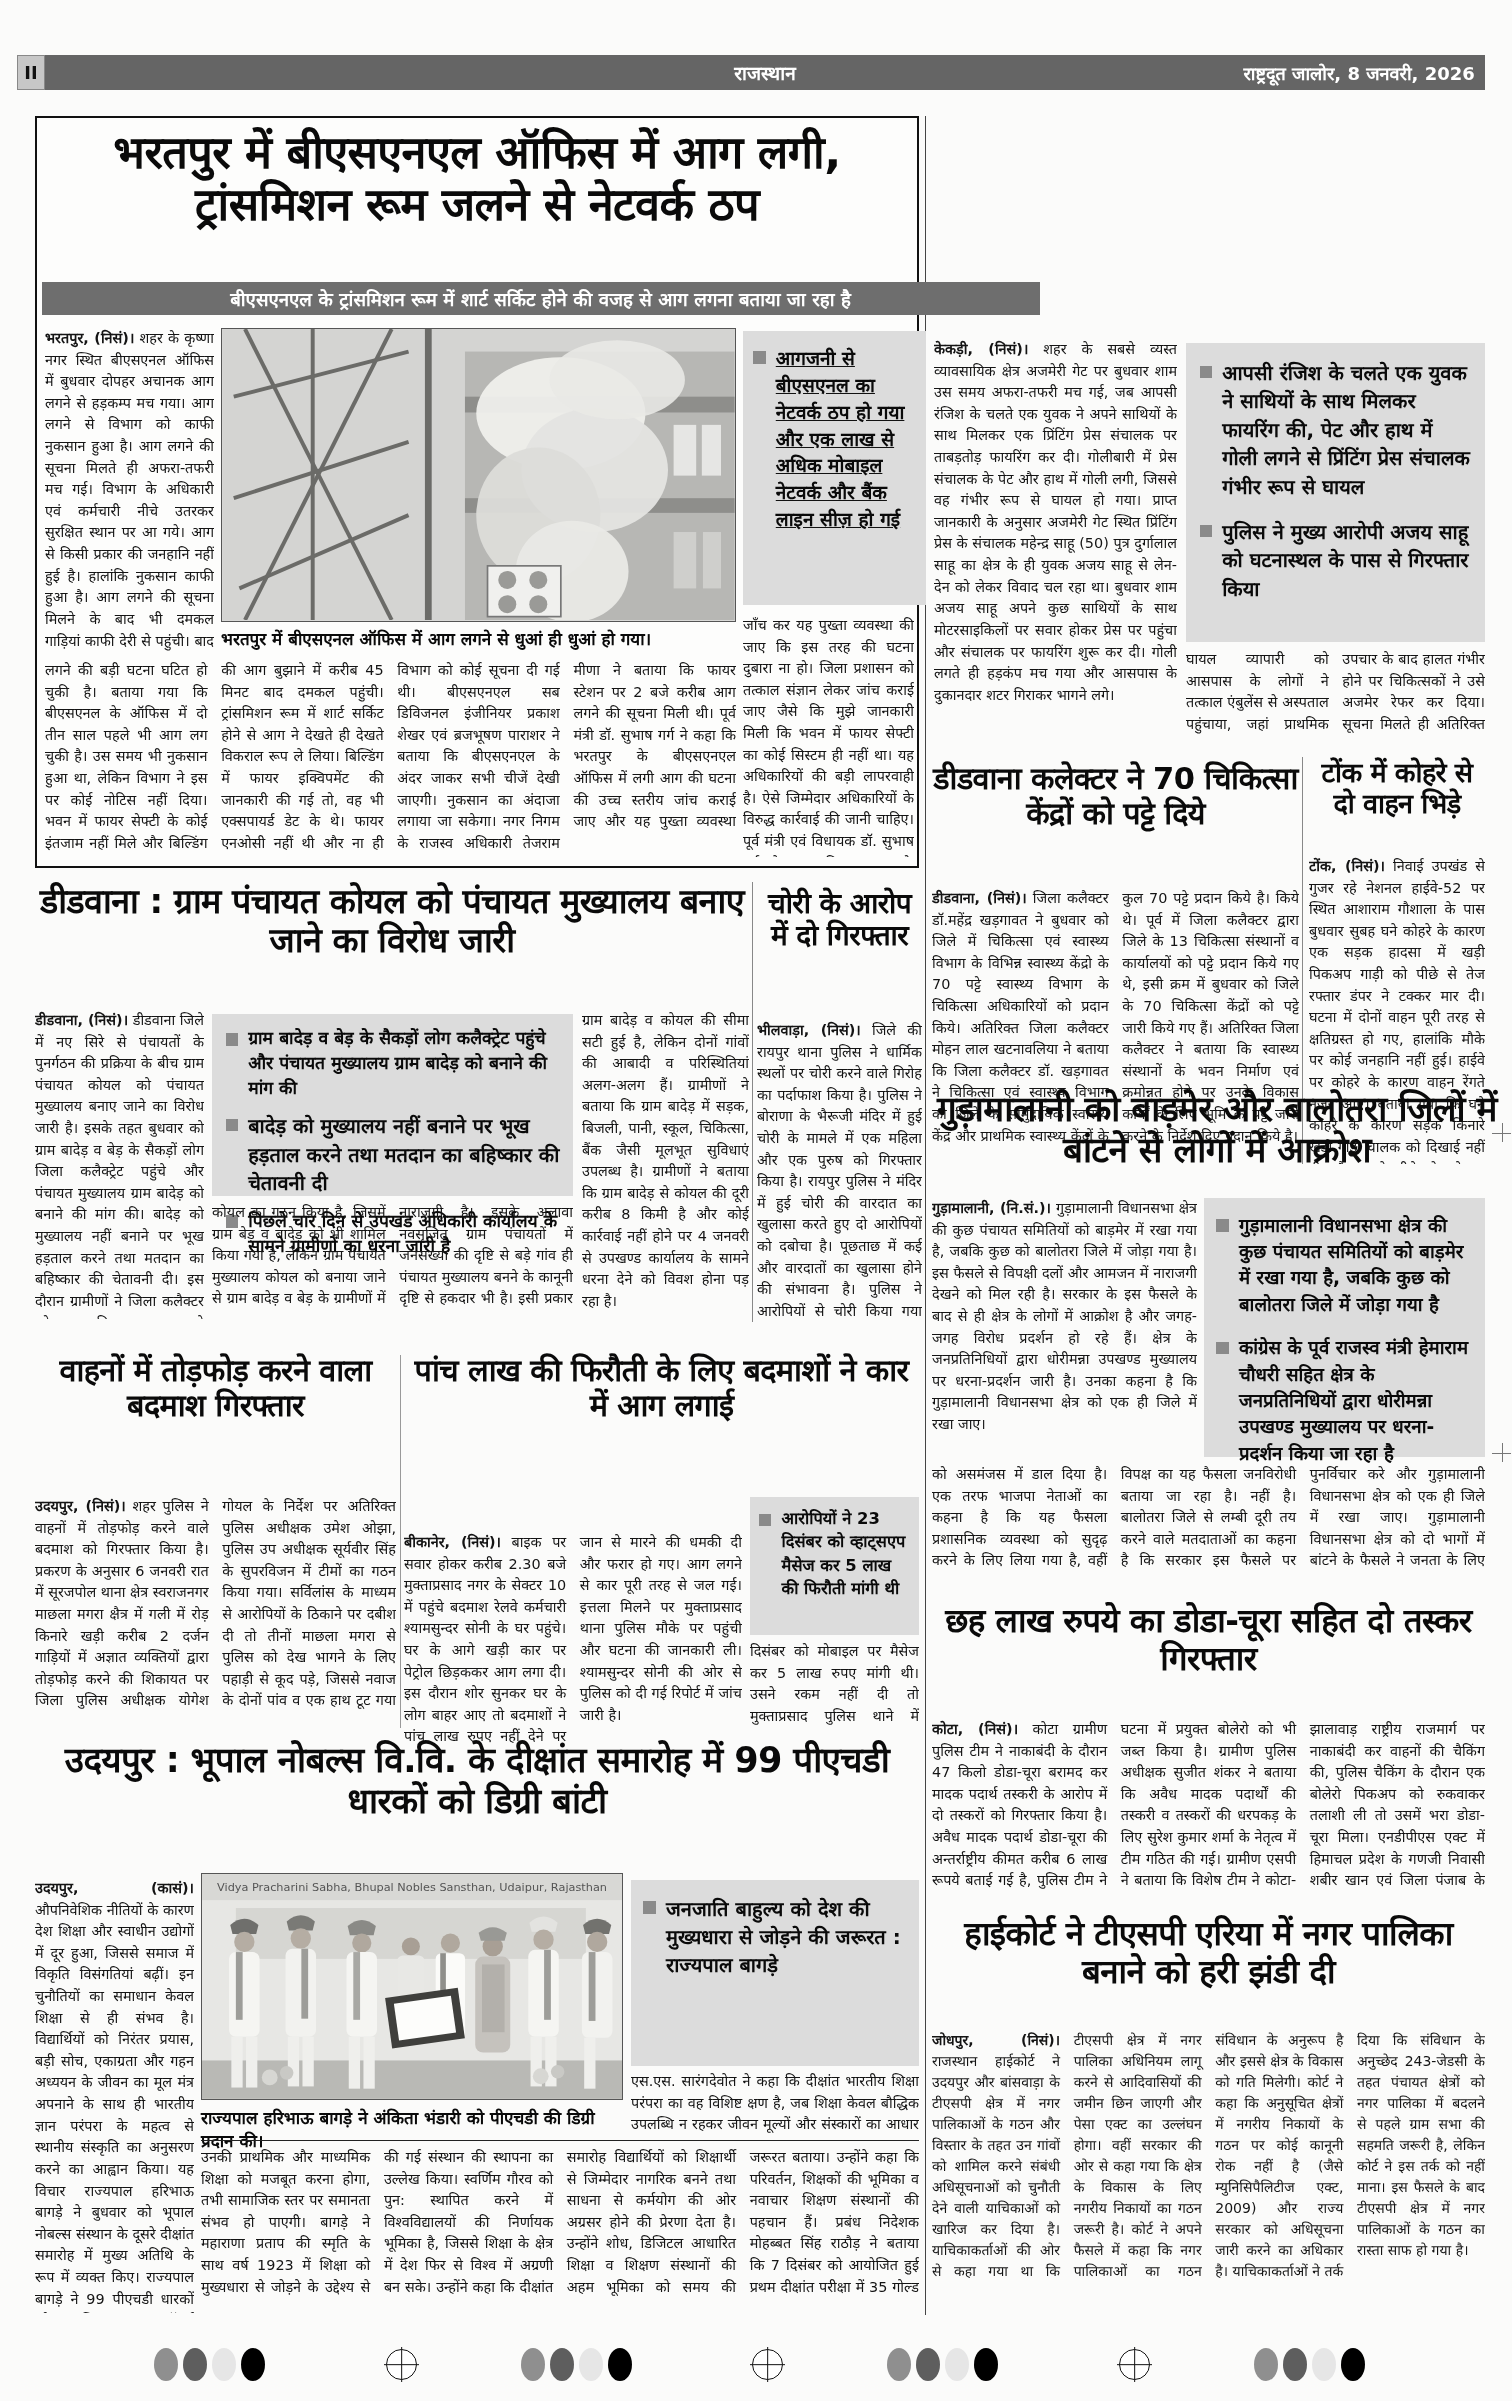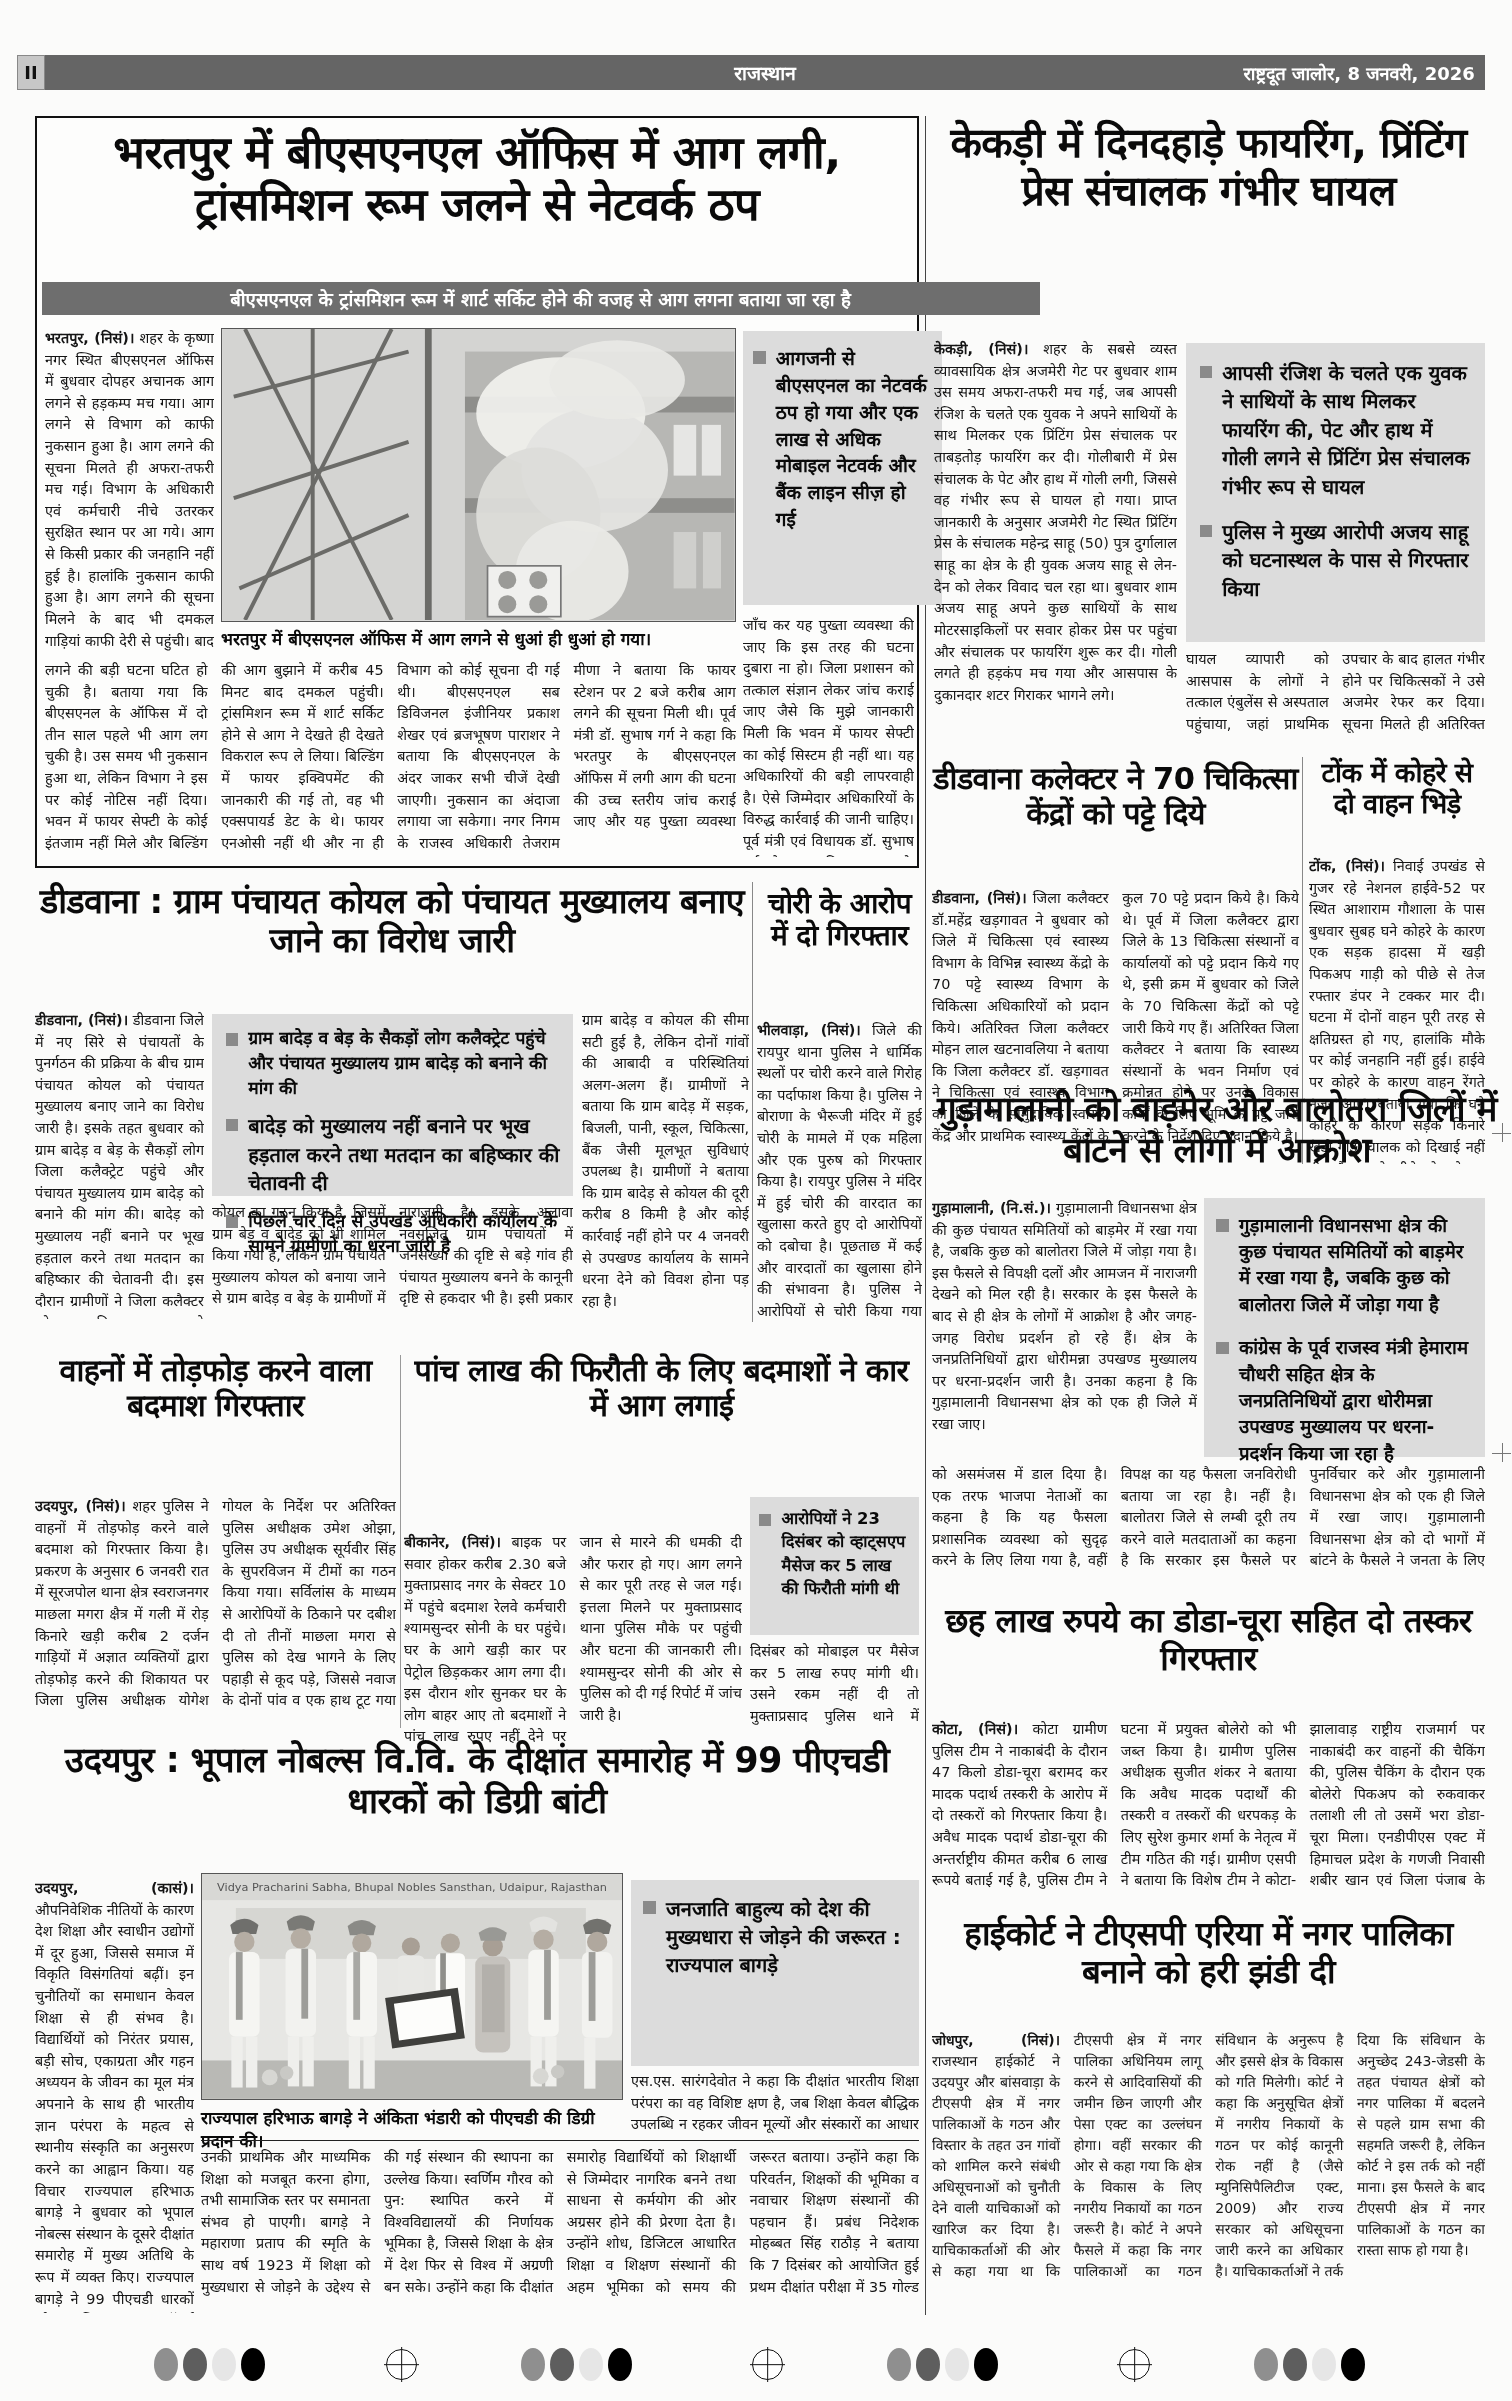--- a/index.html
+++ b/index.html
@@ -86,36 +86,35 @@
           <rect x="470" y="420" width="130" height="90" fill="#f0f0ee" stroke="#777" stroke-width="3"></rect>
           <circle cx="505" cy="445" r="16" fill="#9a9a97"></circle>
             <circle cx="560" cy="445" r="16" fill="#9a9a97"></circle>
           <circle cx="505" cy="488" r="16" fill="#9a9a97"></circle>
             <circle cx="560" cy="488" r="16" fill="#9a9a97"></circle>
         </g>
       </svg>
     </div>
     <div class="abs caption" style="left:184px;top:509px;width:515px;font-size:17px;">भरतपुर में बीएसएनल ऑफिस में आग लगने से धुआं ही धुआं हो गया।</div>
 
-    <div class="abs gbox" style="left:706px;top:213px;width:199px;height:274px;padding:13.6px 10.2px;">
+    <div class="abs gbox" style="left:706px;top:213px;width:183px;height:274px;padding:13.6px 10.2px;text-decoration:underline;">
       <div class="brow">
         <span class="bsq"></span>
         <span class="btxt" style="font-size:19px;">आगजनी से बीएसएनल का नेटवर्क ठप हो गया और एक लाख से अधिक मोबाइल नेटवर्क और बैंक लाइन सीज़ हो गई</span>
       </div>
     </div>
     <div class="abs body" style="left:706px;top:497px;width:171px;height:242px;">
       <span>जाँच कर यह पुख्ता व्यवस्था की जाए कि इस तरह की घटना दुबारा ना हो। जिला प्रशासन को तत्काल संज्ञान लेकर जांच कराई जाए जैसे कि मुझे जानकारी मिली कि भवन में फायर सेफ्टी का कोई सिस्टम ही नहीं था। यह अधिकारियों की बड़ी लापरवाही है। ऐसे जिम्मेदार अधिकारियों के विरुद्ध कार्रवाई की जानी चाहिए। पूर्व मंत्री एवं विधायक डॉ. सुभाष गर्ग ने कहा कि भरतपुर के बीएसएनएल ऑफिस में लगी आग की घटना की जांच हो।</span>
     </div>
 
     <div class="abs body cols4" style="left:8px;top:542px;width:691px;height:199px;">
       <span>लगने की बड़ी घटना घटित हो चुकी है। बताया गया कि बीएसएनल के ऑफिस में दो तीन साल पहले भी आग लग चुकी है। उस समय भी नुकसान हुआ था, लेकिन विभाग ने इस पर कोई नोटिस नहीं दिया। भवन में फायर सेफ्टी के कोई इंतजाम नहीं मिले और बिल्डिंग की आग बुझाने में करीब 45 मिनट बाद दमकल पहुंची। ट्रांसमिशन रूम में शार्ट सर्किट होने से आग ने देखते ही देखते विकराल रूप ले लिया। बिल्डिंग में फायर इक्विपमेंट की जानकारी की गई तो, वह भी एक्सपायर्ड डेट के थे। फायर एनओसी नहीं थी और ना ही विभाग को कोई सूचना दी गई थी। बीएसएनएल सब डिविजनल इंजीनियर प्रकाश शेखर एवं ब्रजभूषण पाराशर ने बताया कि बीएसएनएल के अंदर जाकर सभी चीजें देखी जाएगी। नुकसान का अंदाजा लगाया जा सकेगा। नगर निगम के राजस्व अधिकारी तेजराम मीणा ने बताया कि फायर स्टेशन पर 2 बजे करीब आग लगने की सूचना मिली थी। पूर्व मंत्री डॉ. सुभाष गर्ग ने कहा कि भरतपुर के बीएसएनएल ऑफिस में लगी आग की घटना की उच्च स्तरीय जांच कराई जाए और यह पुख्ता व्यवस्था की जाए कि इस तरह की घटना दुबारा ना हो।</span>
     </div>
   </div>
 
-  <div class="abs h" style="left:932px;top:120px;width:553px;font-size:41px;">केकड़ी में दिनदहाड़े फायरिंग, प्रिंटिंग प्रेस संचालक गंभीर घायल</div>
   <div class="abs body" style="left:934px;top:339px;width:243px;height:415px;">
     <b>केकड़ी, (निसं)।</b>
     <span>शहर के सबसे व्यस्त व्यावसायिक क्षेत्र अजमेरी गेट पर बुधवार शाम उस समय अफरा-तफरी मच गई, जब आपसी रंजिश के चलते एक युवक ने अपने साथियों के साथ मिलकर एक प्रिंटिंग प्रेस संचालक पर ताबड़तोड़ फायरिंग कर दी। गोलीबारी में प्रेस संचालक के पेट और हाथ में गोली लगी, जिससे वह गंभीर रूप से घायल हो गया। प्राप्त जानकारी के अनुसार अजमेरी गेट स्थित प्रिंटिंग प्रेस के संचालक महेन्द्र साहू (50) पुत्र दुर्गालाल साहू का क्षेत्र के ही युवक अजय साहू से लेन-देन को लेकर विवाद चल रहा था। बुधवार शाम अजय साहू अपने कुछ साथियों के साथ मोटरसाइकिलों पर सवार होकर प्रेस पर पहुंचा और संचालक पर फायरिंग शुरू कर दी। गोली लगते ही हड़कंप मच गया और आसपास के दुकानदार शटर गिराकर भागने लगे।</span>
   </div>
   <div class="abs gbox" style="left:1186px;top:343px;width:299px;height:299px;padding:16px 13.6px;">
     <div class="brow">
       <span class="bsq"></span>
       <span class="btxt" style="font-size:20px;">आपसी रंजिश के चलते एक युवक ने साथियों के साथ मिलकर फायरिंग की, पेट और हाथ में गोली लगने से प्रिंटिंग प्रेस संचालक गंभीर रूप से घायल</span>
     </div>
     <div class="brow">

